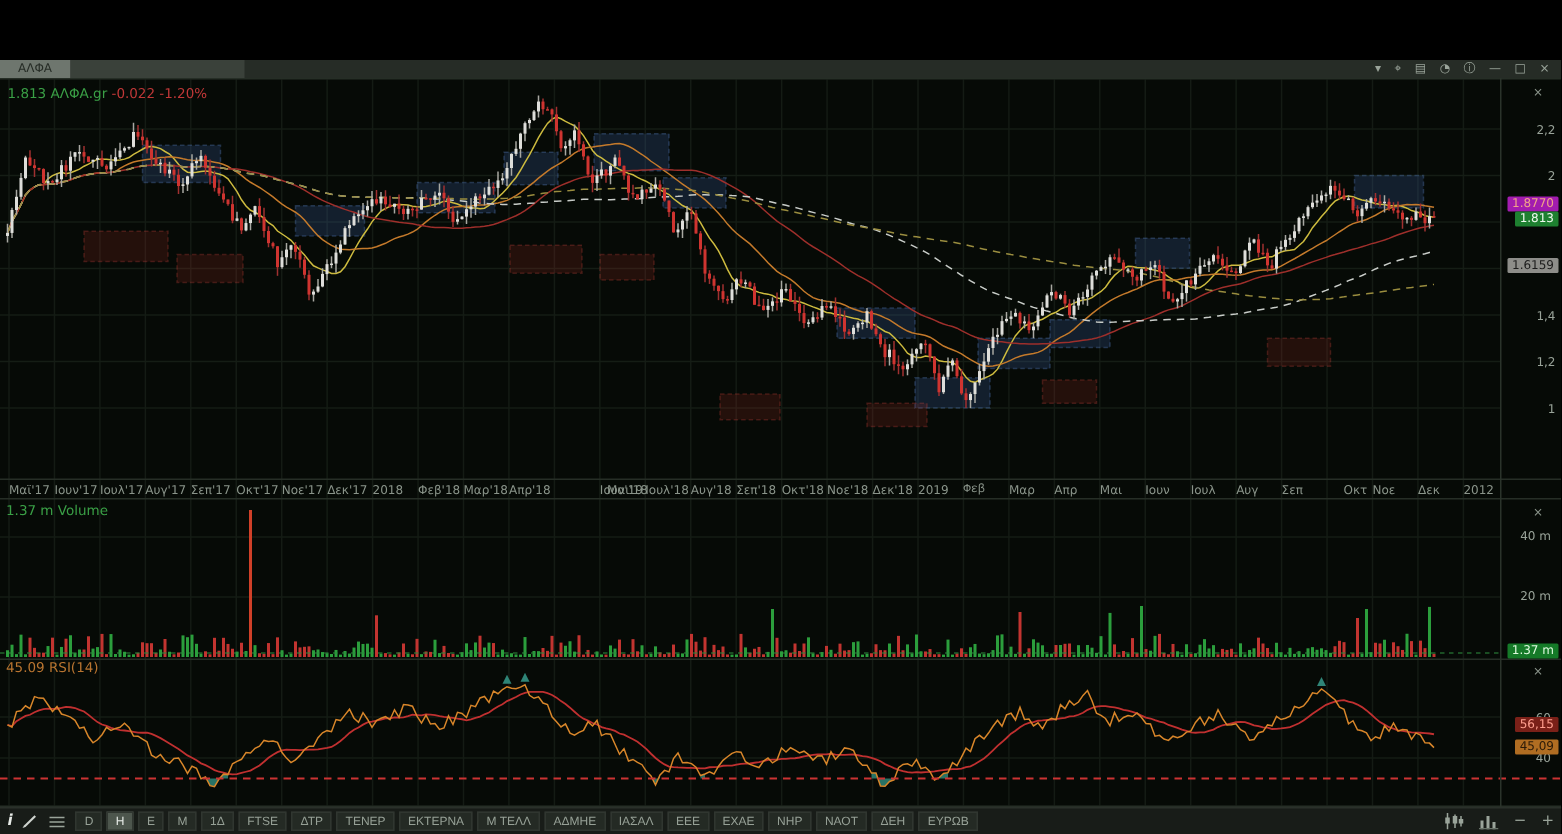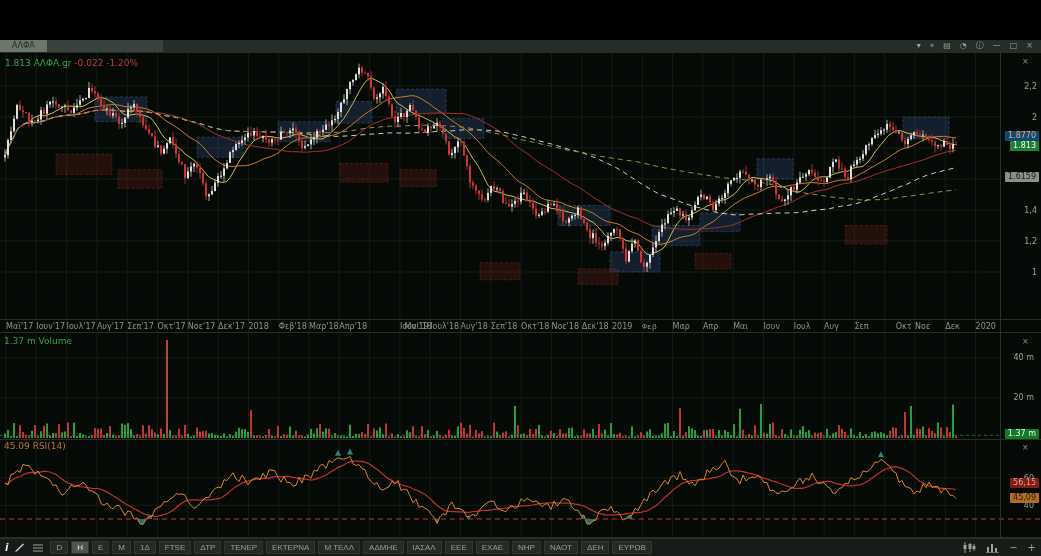--- a/index.html
+++ b/index.html
@@ -9,21 +9,21 @@
   .tab{height:12px;line-height:12px;padding:0 12px;font-size:8px;background:#6e766e;color:#262c26;white-space:nowrap;}
   .tab.ghost{background:#3a413a;width:92px;}
   .title{position:absolute;left:0;right:130px;text-align:center;font-size:8px;color:#a8b2a8;line-height:12px;}
   .wincontrols{margin-left:auto;display:flex;align-items:center;gap:9px;padding-right:8px;color:#9aa49a;font-size:8px;line-height:12px;}
   .wincontrols span{cursor:default;}
   .chart-bg{position:absolute;top:52px;left:0;width:1041px;height:486px;background:#060a06;}
   #chartsvg{position:absolute;top:52px;left:0;}
   .ax{position:absolute;font-size:8px;color:#99a399;line-height:9px;white-space:nowrap;}
   .xlab{position:absolute;top:322px;font-size:8px;color:#8a948a;line-height:10px;white-space:nowrap;}
   .badge{position:absolute;font-size:8px;line-height:10px;padding:0 3px;border-radius:1px;white-space:nowrap;}
-  .badge-red{background:#0c4a6e;color:#f0a488;margin-left:17px;}
+  .badge-red{background:#a21caf;color:#f0a488;margin-left:17px;}
   .badge-green{background:#1e8030;color:#eefaee;}
   .badge-gray{background:#8d8d89;color:#1c1c1c;}
   .badge-darkred{background:#7a2018;color:#ff9e8e;}
   .badge-orange{background:#b06d22;color:#2a1a08;}
   .badge-volgreen{background:#157a28;color:#defade;}
   .legend{position:absolute;font-size:9px;line-height:10px;white-space:nowrap;}
   .lg-green{color:#3aa046;}
   .lg-red{color:#c03838;}
   .lg-orange{color:#b87430;}
   .pane-close{position:absolute;font-size:8px;color:#8a948a;line-height:8px;cursor:default;}
@@ -1156,21 +1156,21 @@
       <div class="xlab" style="left: 672.6px;">Μαρ</div>
       <div class="xlab" style="left: 702.9px;">Απρ</div>
       <div class="xlab" style="left: 733.2px;">Μαι</div>
       <div class="xlab" style="left: 763.5px;">Ιουν</div>
       <div class="xlab" style="left: 793.8px;">Ιουλ</div>
       <div class="xlab" style="left: 824.1px;">Αυγ</div>
       <div class="xlab" style="left: 854.4px;">Σεπ</div>
       <div class="xlab" style="left: 884.7px; margin-left: 11px;">Οκτ</div>
       <div class="xlab" style="left: 915px;">Νοε</div>
       <div class="xlab" style="left: 945.3px;">Δεκ</div>
-      <div class="xlab" style="left: 975.6px;">2020</div>
+      <div class="xlab" style="left: 975.6px;">2012</div>
       <div class="legend lg-green" style="left: 4px; top: 336px;">1.37 m Volume</div>
       <div class="ax" style="left: 1004px; top: 353px; width: 30px; text-align: right;">40 m</div>
       <div class="ax" style="left: 1004px; top: 393px; width: 30px; text-align: right;">20 m</div>
       <div class="badge badge-volgreen" style="right: 2px; top: 429.26px;">1.37 m</div>
       <div class="pane-close" style="left: 1022px; top: 338px;">×</div>
       <div class="legend lg-orange" style="left: 4px; top: 441px;">45.09 RSI(14)</div>
       <div class="ax" style="left: 1004px; top: 473.96px; width: 30px; text-align: right;">60</div>
       <div class="ax" style="left: 1004px; top: 501.32px; width: 30px; text-align: right;">40</div>
       <div class="badge badge-darkred" style="right: 2px; top: 478.227px;">56,15</div>
       <div class="badge badge-orange" style="right: 2px; top: 493.357px;">45,09</div>

